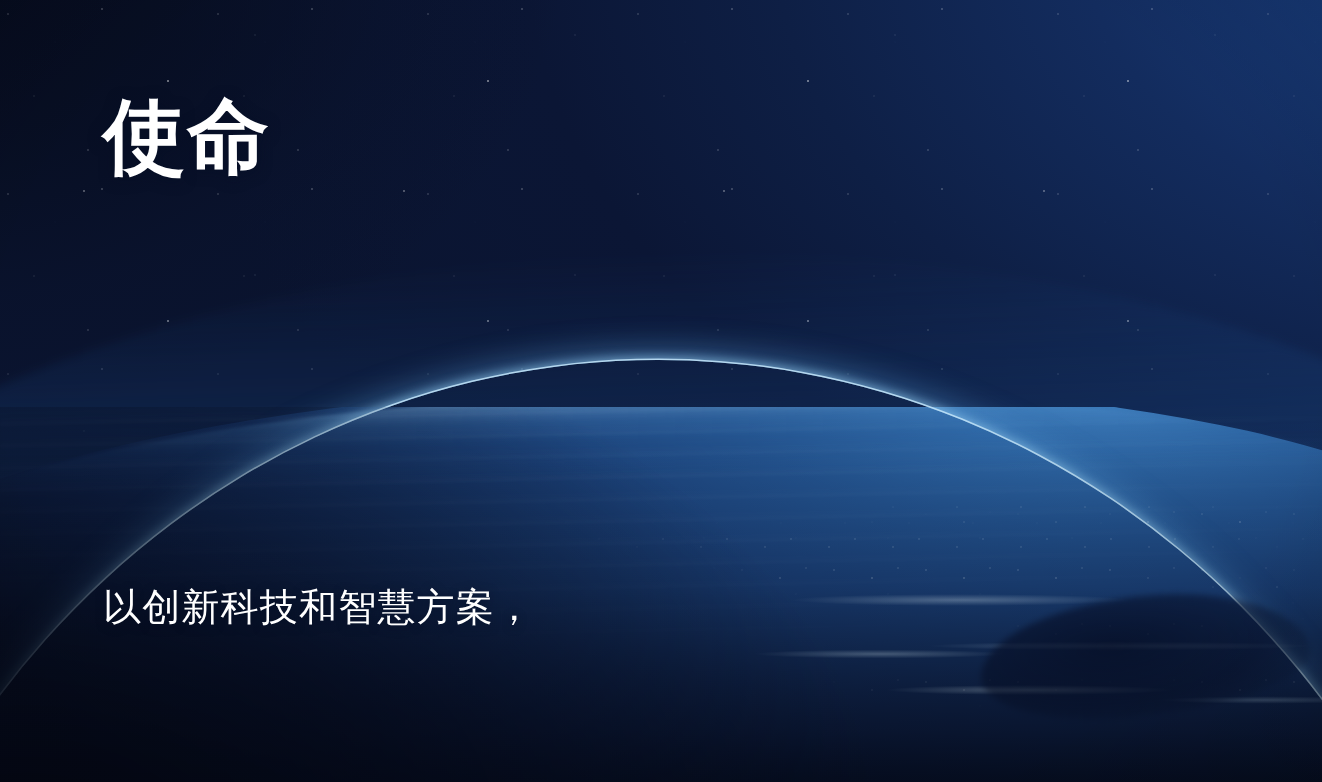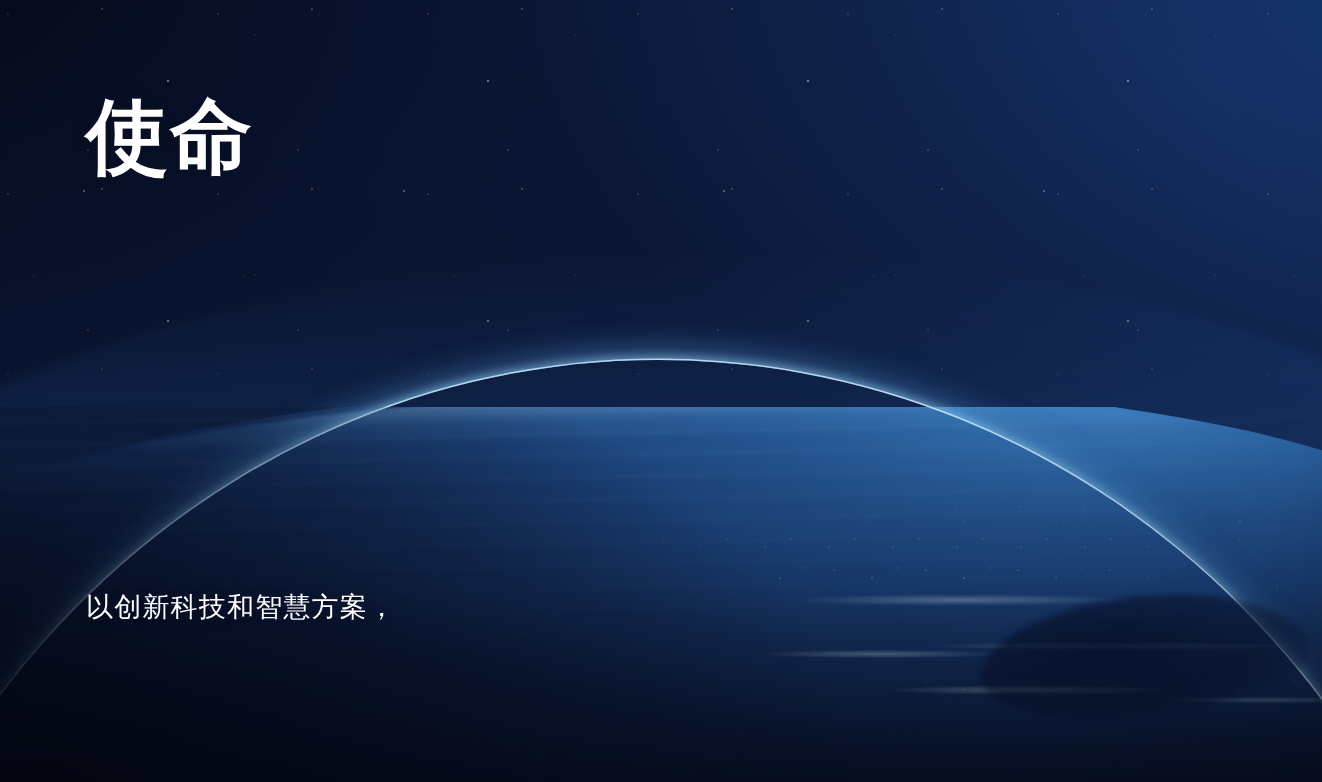--- a/index.html
+++ b/index.html
@@ -270,41 +270,42 @@
   .vignette {
     background:
       radial-gradient(ellipse 1250px 900px at 50% 46%, rgba(0,0,0,0) 52%, rgba(0,0,0,0.20) 82%, rgba(0,0,0,0.38) 100%);
   }
 
   
   .content {
     position: absolute;
     inset: 0;
     z-index: 10;
+    margin-left: 17px;
   }
   .headline {
     position: absolute;
     left: 86px;
     top: 96px;
     color: #ffffff;
     font-size: 82px;
     line-height: 1.0;
     font-weight: 700;
     letter-spacing: 2px;
     text-shadow: 0 2px 14px rgba(4,12,34,0.55);
     white-space: nowrap;
   }
   .body-block {
     position: absolute;
     left: 86px;
     top: 572px;
   }
   .body-line {
     color: #ffffff;
-    font-size: 27px;
+    font-size: 38px;
     line-height: 70px;
     font-weight: 400;
     letter-spacing: 1.2px;
     white-space: nowrap;
     text-shadow: 0 2px 10px rgba(4,12,34,0.50);
   }
 </style>
 </head>
 <body>
 

